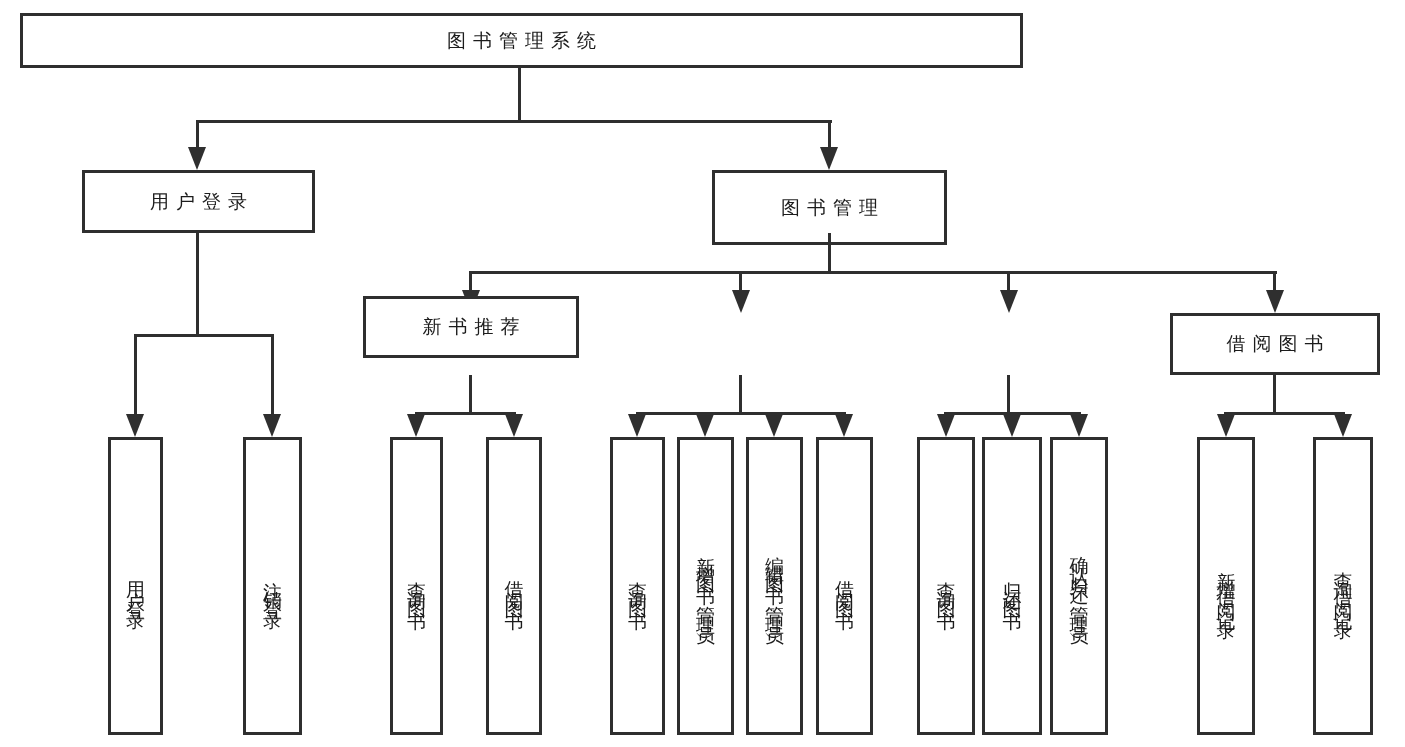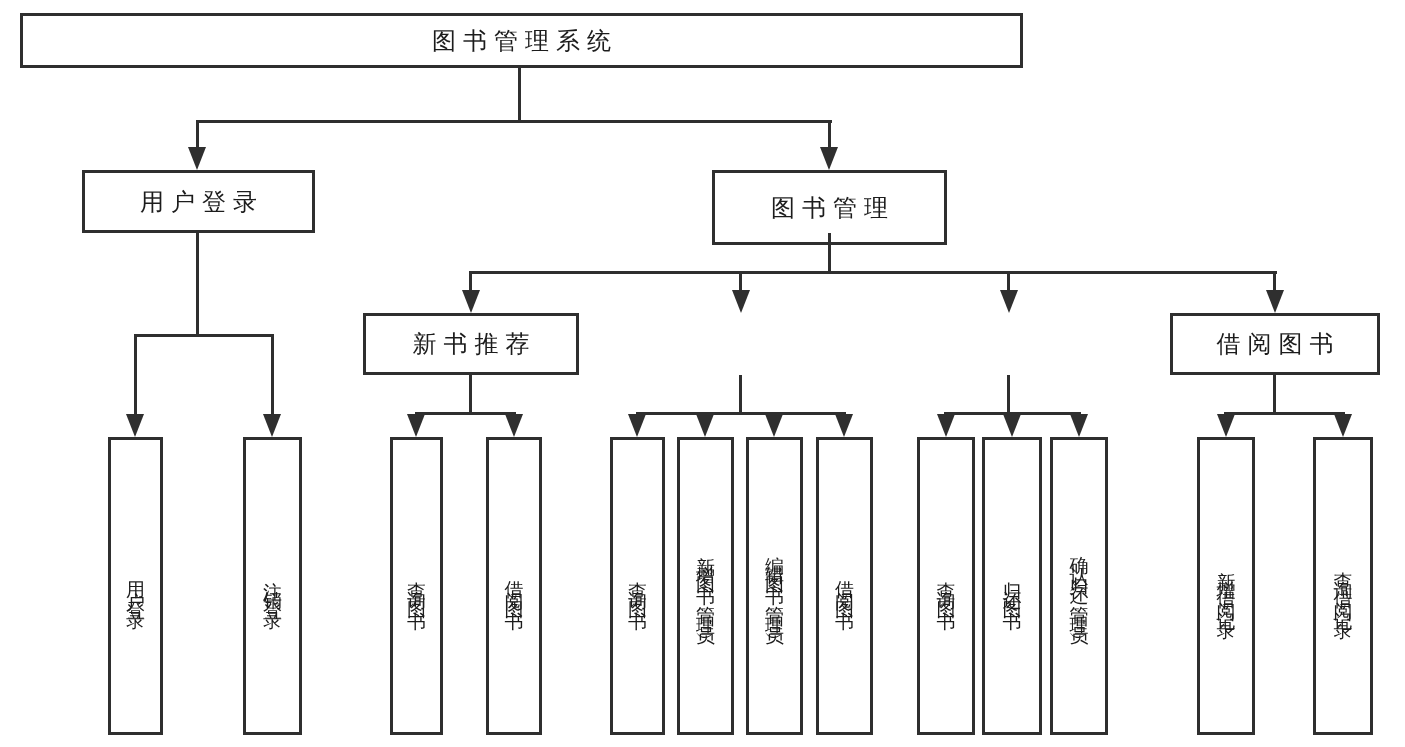--- a/index.html
+++ b/index.html
@@ -18,21 +18,21 @@
     overflow:hidden;
   }
   .box{
     position:absolute;
     box-sizing:border-box;
     border:3px solid var(--line);
     background:#fff;
     display:flex;align-items:center;justify-content:center;
   }
   .box.h span{
-    font-size:24px;
+    font-size:19px;
     letter-spacing:7px;
     margin-left:7px;
     white-space:nowrap;
     color:var(--text);
   }
   .box.v span{
     writing-mode:vertical-rl;
     text-orientation:mixed;
     font-size:19px;
     letter-spacing:10px;
@@ -92,21 +92,21 @@
   <div class="hl" style="left:469px;top:271px;width:808px"></div>
   <div class="vl" style="left:469px;top:271px;height:22px"></div>
   <div class="vl" style="left:739px;top:271px;height:22px"></div>
   <div class="vl" style="left:1007px;top:271px;height:22px"></div>
   <div class="vl" style="left:1273px;top:271px;height:22px"></div>
   <div class="ar" style="left:462px;top:290px"></div>
   <div class="ar" style="left:732px;top:290px"></div>
   <div class="ar" style="left:1000px;top:290px"></div>
   <div class="ar" style="left:1266px;top:290px"></div>
 
-  <div class="box h" style="left:363px;top:313px;width:216px;height:62px">
+  <div class="box h" style="left:363px;top:296px;width:216px;height:62px">
     <span>新书推荐</span>
   </div>
   <div class="box h" style="left:1170px;top:313px;width:210px;height:62px">
     <span>借阅图书</span>
   </div>
 
   <div class="vl" style="left:469px;top:375px;height:39px"></div>
   <div class="hl" style="left:415px;top:412px;width:101px"></div>
   <div class="ar" style="left:407px;top:414px"></div>
   <div class="ar" style="left:505px;top:414px"></div>

